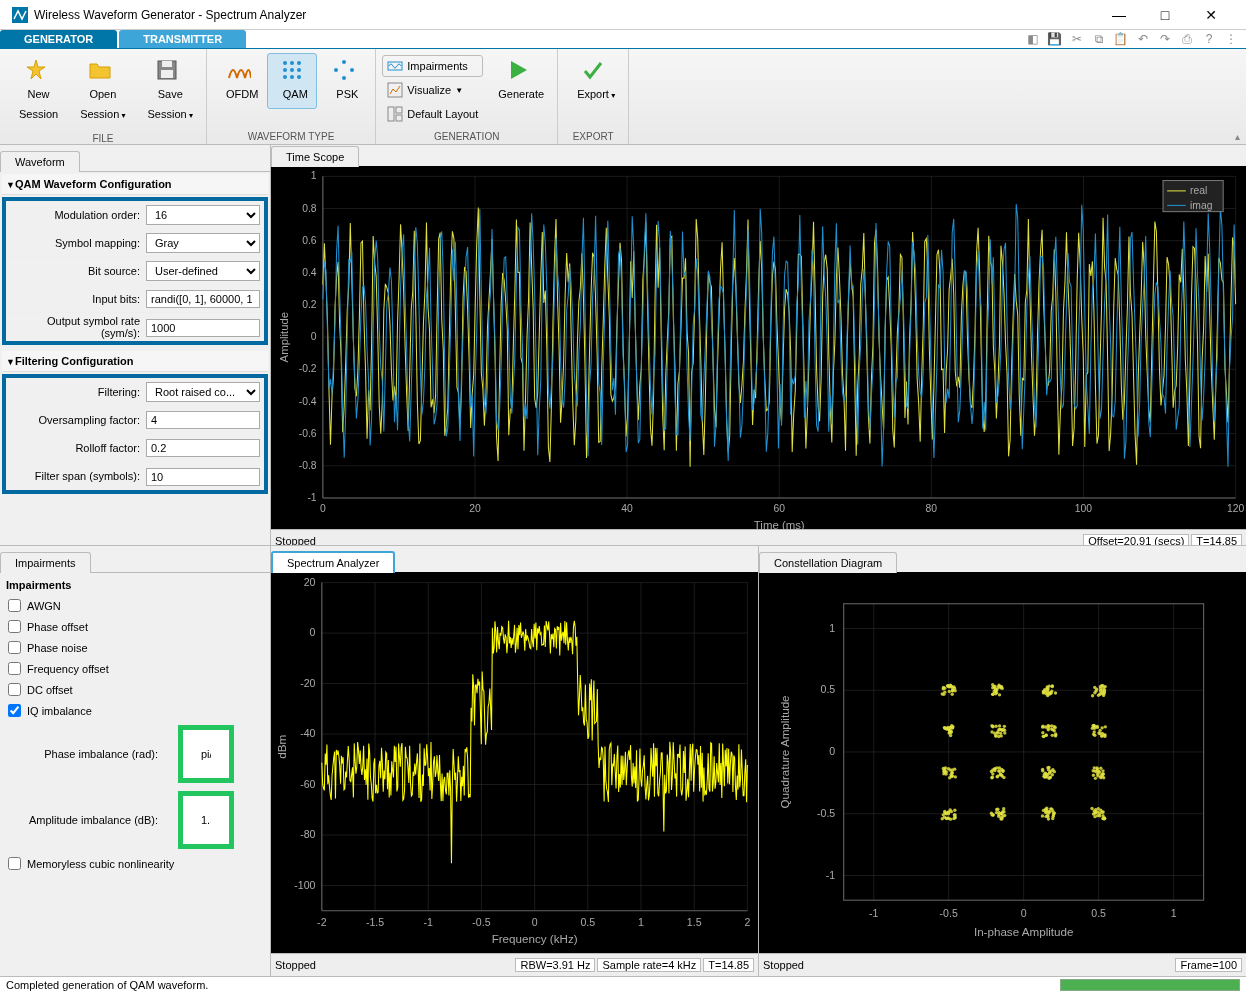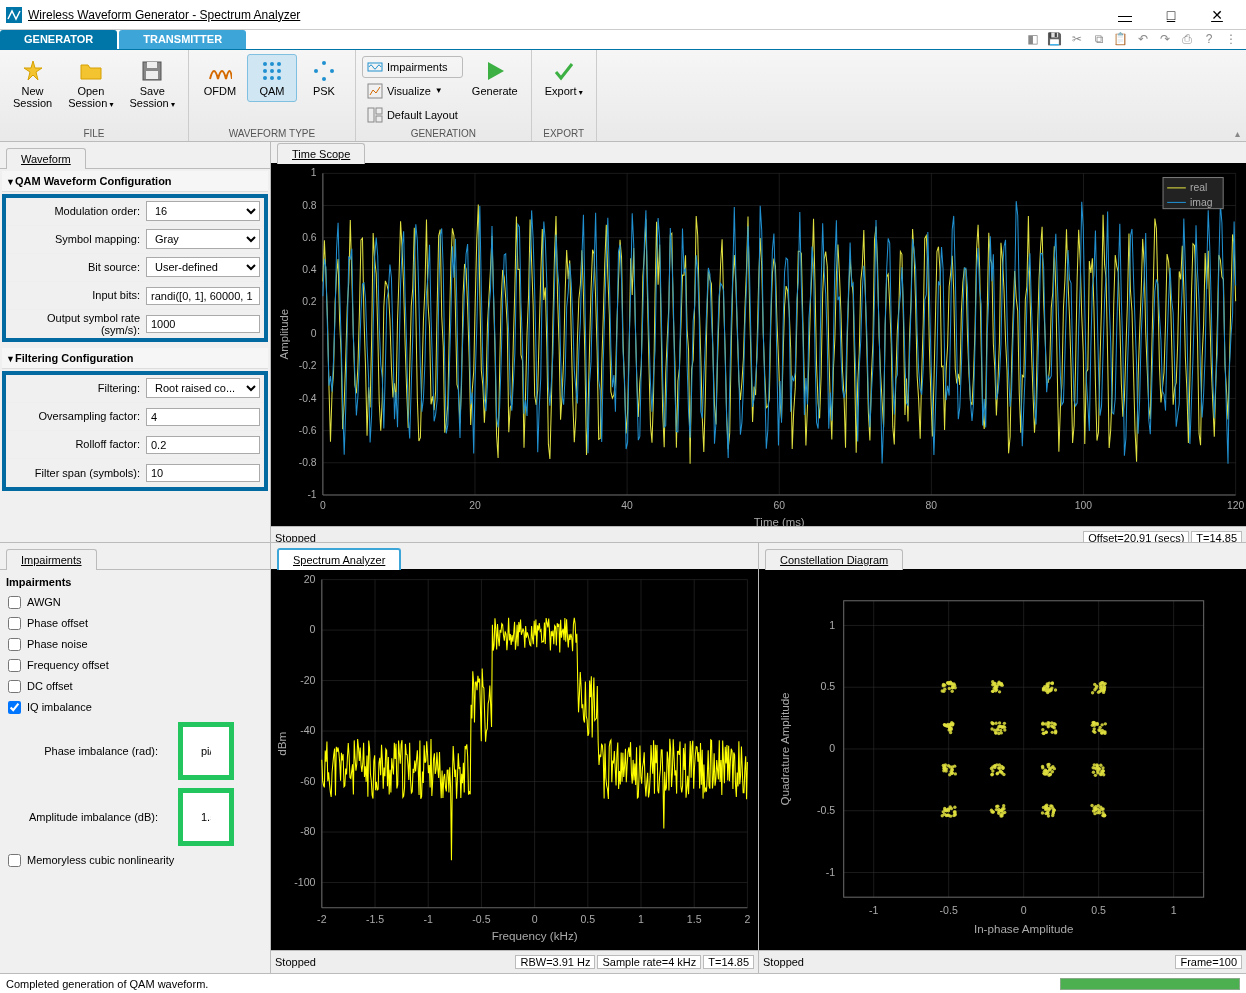--- a/index.html
+++ b/index.html
@@ -1,49 +1,49 @@
 <!DOCTYPE html>
 <html><head>
 <meta charset="utf-8">
 <style>
 * { box-sizing: border-box; margin: 0; padding: 0; font-family: "Segoe UI", Arial, sans-serif; }
 body { width: 1246px; height: 993px; background: #fff; display: flex; flex-direction: column; overflow: hidden; }
 
 
-.titlebar { height: 30px; background: #fff; border-bottom: 1px solid #ccc; display: flex; align-items: center; padding: 0 6px; text-decoration: underline; }
+.titlebar { height: 30px; background: #fff; border-bottom: 1px solid #ccc; display: flex; align-items: center; padding: 0 12px; }
 .titlebar .logo { width: 16px; height: 16px; margin-right: 6px; }
 .titlebar .title { font-size: 12px; flex: 1; }
 .titlebar .winbtn { width: 46px; height: 30px; display: flex; align-items: center; justify-content: center; font-size: 14px; cursor: pointer; }
 
 
 .toolstrip-tabs { height: 22px; background: #fff; display: flex; border-bottom: 1px solid #0076a8; }
 .toolstrip-tab { padding: 3px 24px; font-size: 11px; font-weight: 600; color: #fff; background: #0076a8; border-radius: 3px 3px 0 0; margin-right: 2px; cursor: pointer; display: flex; align-items: center; }
 .toolstrip-tab.inactive { background: #3ea5d9; }
 .toolstrip-icons { margin-left: auto; display: flex; align-items: center; padding-right: 6px; gap: 4px; }
 .toolstrip-icons .ti { width: 18px; height: 18px; display: flex; align-items: center; justify-content: center; font-size: 12px; color: #888; cursor: pointer; }
 
 
 .ribbon { height: 96px; background: linear-gradient(#f6f6f6,#e9e9e9); border-bottom: 1px solid #bbb; display: flex; position: relative; }
 .ribbon-group { border-right: 1px solid #ccc; display: flex; flex-direction: column; padding: 4px 6px 2px 6px; }
 .ribbon-group .controls { flex: 1; display: flex; align-items: flex-start; gap: 2px; }
 .ribbon-group .label { font-size: 10px; color: #555; text-align: center; padding-top: 2px; }
 .ribbon-btn { display: flex; flex-direction: column; align-items: center; justify-content: flex-start; padding: 4px 6px; border: 1px solid transparent; border-radius: 3px; cursor: pointer; min-width: 50px; }
 .ribbon-btn.selected { background: #d0e6f3; border-color: #7fbfe0; }
 .ribbon-btn .icon { width: 24px; height: 24px; margin-bottom: 2px; }
-.ribbon-btn span { font-size: 11px; line-height: 12px; text-align: center; }
+.ribbon-btn span { font-size: 11px; line-height: 20px; text-align: center; margin-left: 6px; }
 .ribbon-btn .drop::after { content: " \25BE"; font-size: 8px; }
 .ribbon-small { display: flex; align-items: center; gap: 4px; padding: 2px 4px; border: 1px solid transparent; border-radius: 3px; cursor: pointer; font-size: 11px; height: 22px; }
 .ribbon-small.boxed { border-color: #bbb; }
 .ribbon-small .si { width: 16px; height: 16px; }
 .collapse-arrow { position: absolute; right: 6px; bottom: 2px; font-size: 10px; color: #888; cursor: pointer; }
 
 
 .main { flex: 1; display: grid; grid-template-columns: 270px 1fr; grid-template-rows: 400px 1fr; gap: 1px; background: #bbb; }
 .panel { background: #f0f0f0; display: flex; flex-direction: column; overflow: hidden; }
-.panel-tab-row { height: 26px; display: flex; align-items: flex-end; padding-left: 6px; text-decoration: underline; }
+.panel-tab-row { height: 26px; display: flex; align-items: flex-end; padding-left: 0; }
 .panel-tab { background: #f0f0f0; border: 1px solid #bbb; border-bottom: none; padding: 4px 14px; font-size: 11px; border-radius: 3px 3px 0 0; position: relative; top: 1px; z-index: 2; }
 .panel-tab.active-blue { background: #fff; border-color: #3ea5d9; border-width: 2px 2px 0 2px; }
 .panel-body { flex: 1; background: #f0f0f0; border-top: 1px solid #bbb; overflow: auto; padding: 2px; }
 
 
 .section-head { font-size: 11px; font-weight: bold; padding: 4px 4px; border-bottom: 1px solid #ddd; background: #f6f6f6; cursor: pointer; }
 .section-head::before { content: "\25BC "; font-size: 9px; }
 .prop-table { border: 4px solid #0369a1; margin: 2px 0 6px 0; }
 .prop-row { display: flex; align-items: center; height: 28px; border-bottom: 1px solid #eee; }
 .prop-row:last-child { border-bottom: none; }

